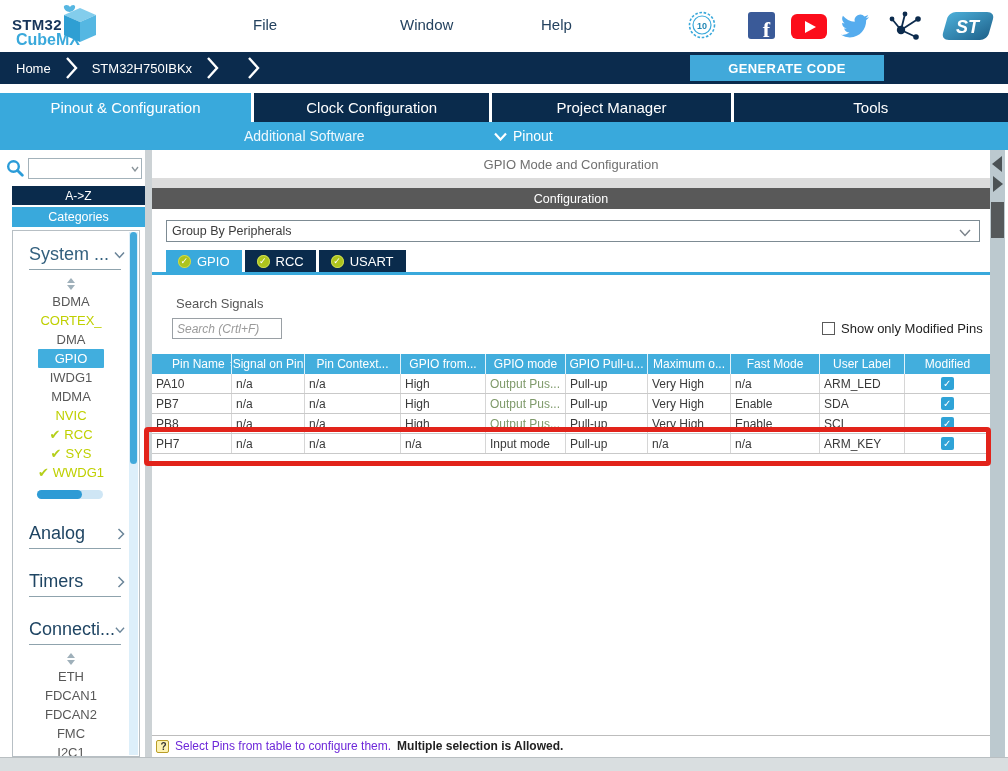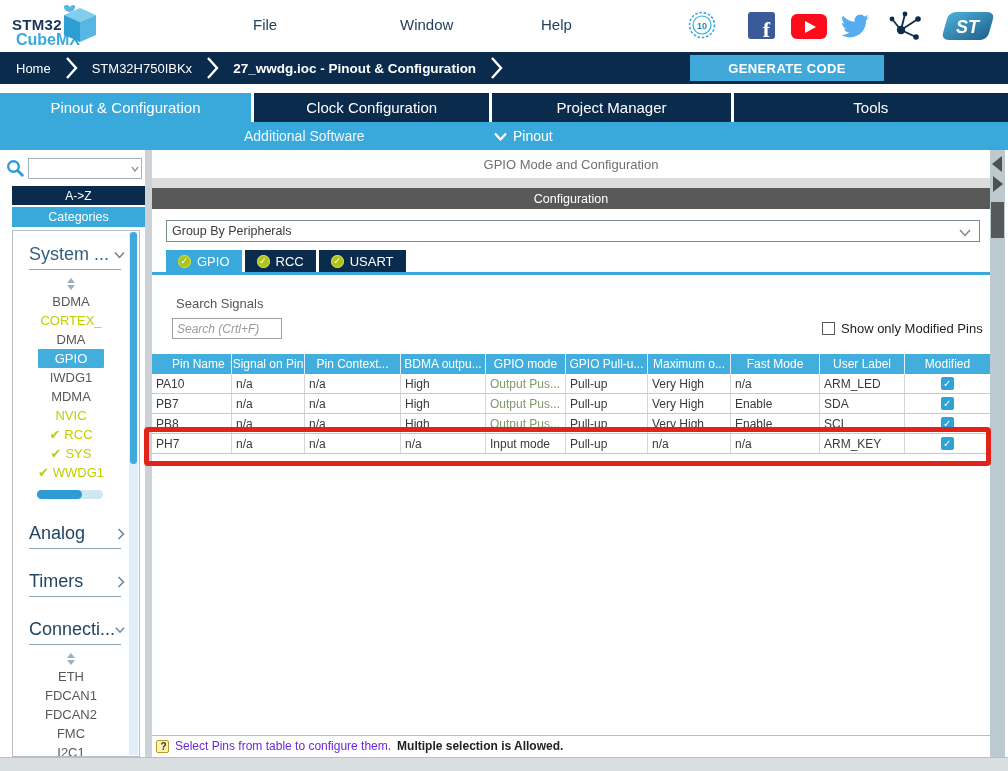--- a/index.html
+++ b/index.html
@@ -182,21 +182,20 @@
       <svg width="13" height="22" viewBox="0 0 13 22">
           <polyline points="2,1 11,11 2,21" fill="none" stroke="#fff" stroke-width="2.4"></polyline>
         </svg>
     </span>
     <span class="crumb">STM32H750IBKx</span>
     <span class="csep">
       <svg width="13" height="22" viewBox="0 0 13 22">
           <polyline points="2,1 11,11 2,21" fill="none" stroke="#fff" stroke-width="2.4"></polyline>
         </svg>
     </span>
-    <span class="crumb bold">27_wwdg.ioc - Pinout &amp; Configuration</span>
     <span class="csep">
       <svg width="13" height="22" viewBox="0 0 13 22">
           <polyline points="2,1 11,11 2,21" fill="none" stroke="#fff" stroke-width="2.4"></polyline>
         </svg>
     </span>
     <div class="gen-btn">GENERATE CODE</div>
   </div>
 
   <div class="tabbar">
     <div class="mtab t0 active">Pinout &amp; Configuration</div>
@@ -337,21 +336,21 @@
       <div class="tgrid thead">
         <div class="th first">
           <span>Pin Name</span>
           <span class="sort-ic">
               <span class="u"></span>
               <span class="d"></span>
             </span>
         </div>
         <div class="th">Signal on Pin</div>
         <div class="th">Pin Context...</div>
-        <div class="th">BDMA outpu...</div>
+        <div class="th">GPIO from...</div>
         <div class="th">GPIO mode</div>
         <div class="th">GPIO Pull-u...</div>
         <div class="th">Maximum o...</div>
         <div class="th">Fast Mode</div>
         <div class="th">User Label</div>
         <div class="th">Modified</div>
       </div>
 
       <div class="tgrid trow">
         <div class="td">PA10</div>

